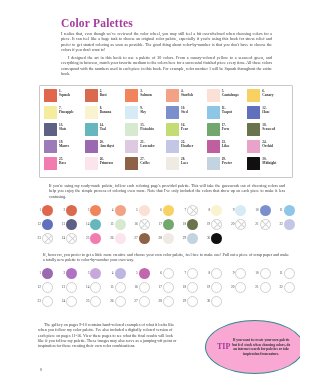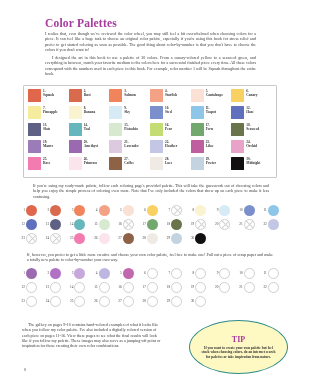--- a/index.html
+++ b/index.html
@@ -1,21 +1,21 @@
 <!DOCTYPE html>
 <html><head>
 <meta charset="utf-8">
 <style>
   html,body{margin:0;padding:0;}
   body{
     width:300px;height:384px;background:#ffffff;
     font-family:"Liberation Serif", serif;
     color:#2b2b2b;overflow:hidden;position:relative;
   }
-  .page{position:absolute;left:0;top:0;width:300px;height:364px;}
+  .page{position:absolute;left:16px;top:0;width:300px;height:364px;}
 
   .title{
     position:absolute;left:45px;top:17px;
     font-family:"Liberation Serif", serif;
     font-weight:bold;font-size:11.5px;letter-spacing:.2px;
     color:#a63b9e;
   }
 
   .para{
     position:absolute;
@@ -63,22 +63,22 @@
   }
   .circ.x::before{transform:rotate(45deg);}
   .circ.x::after{transform:rotate(-45deg);}
 
   
   .p5{left:22px;top:322px;width:140px;text-align:left;text-indent:6px;}
 
   .tip{
     position:absolute;left:189px;top:320px;width:99px;height:54px;
     border:1.3px solid #2e8b8b;border-radius:50%;
-    background:#fef9c3;box-sizing:border-box;
-    display:flex;flex-direction:column;align-items:center;
+    background:#f9a8d4;box-sizing:border-box;
+    display:flex;flex-direction:row;align-items:center;
     justify-content:center;padding:5px 11px;
   }
   .tip-title{
     font-family:"Liberation Serif",serif;font-weight:bold;
     font-size:8px;color:#a63b9e;line-height:9px;margin-bottom:1.5px;
   }
   .tip-body{
     font-size:3.5px;line-height:4.5px;text-align:center;
     color:#333;font-weight:bold;
   }

